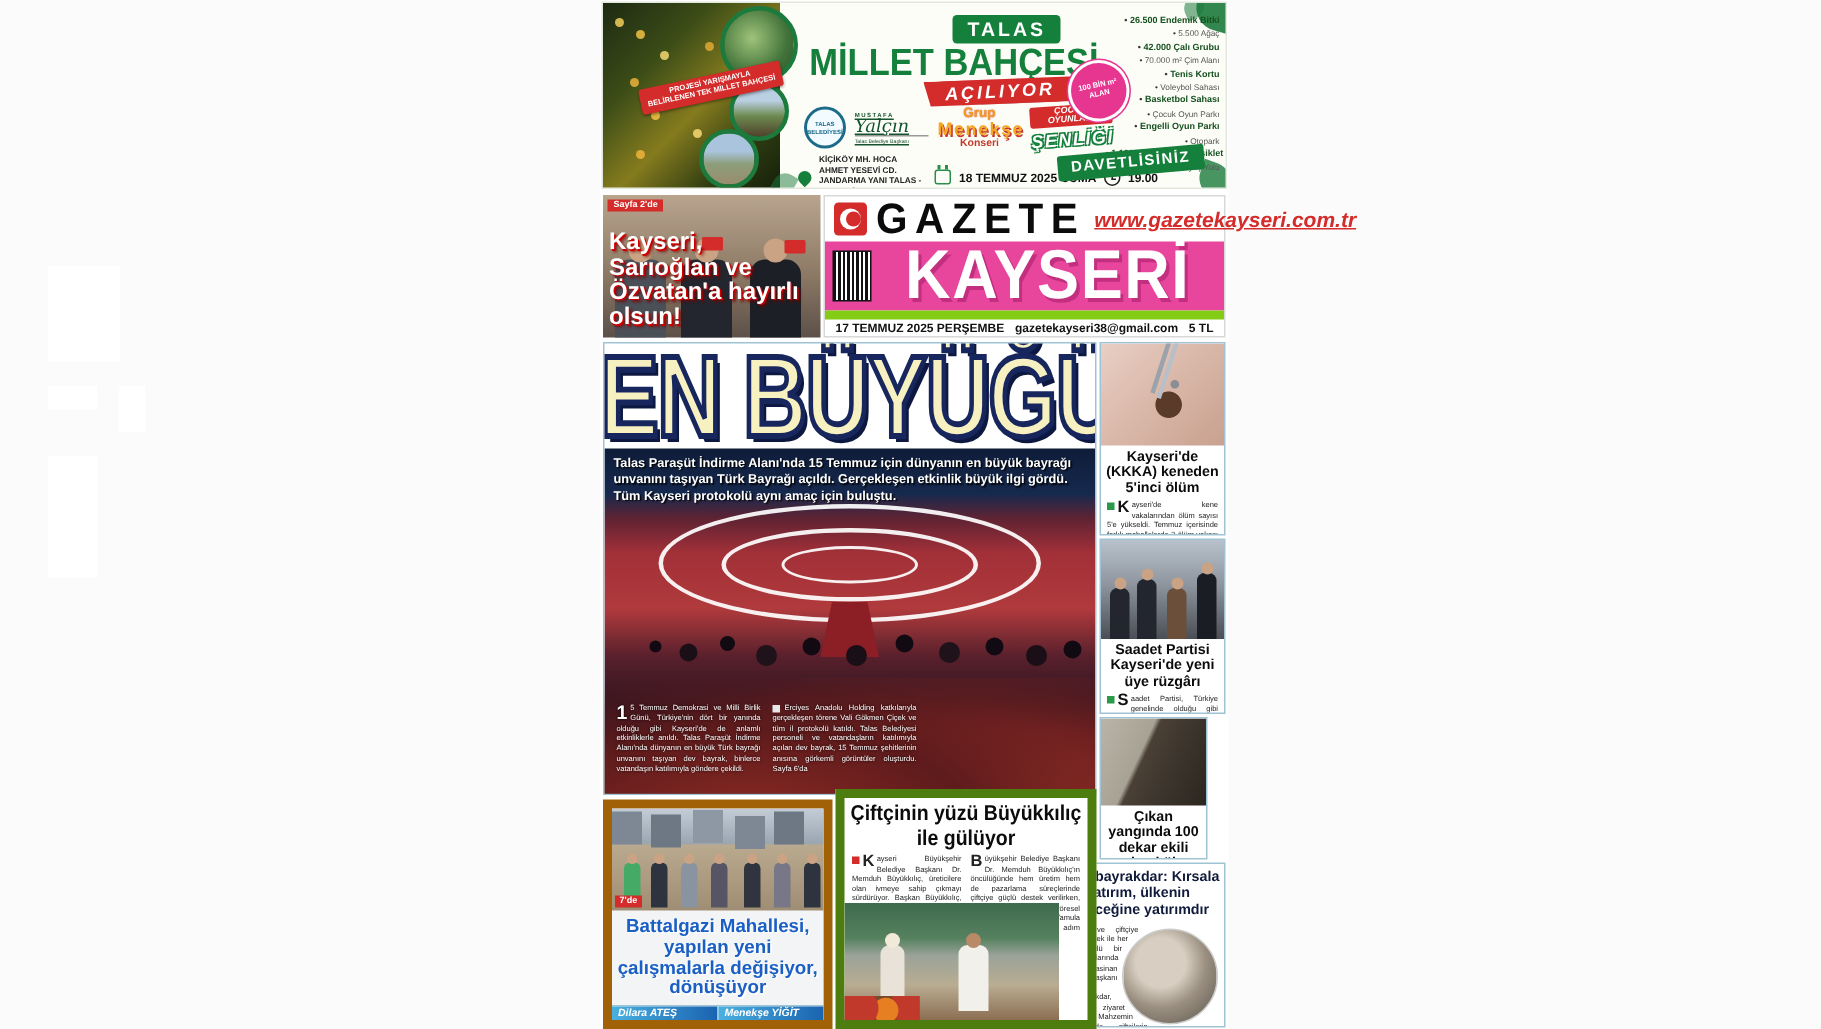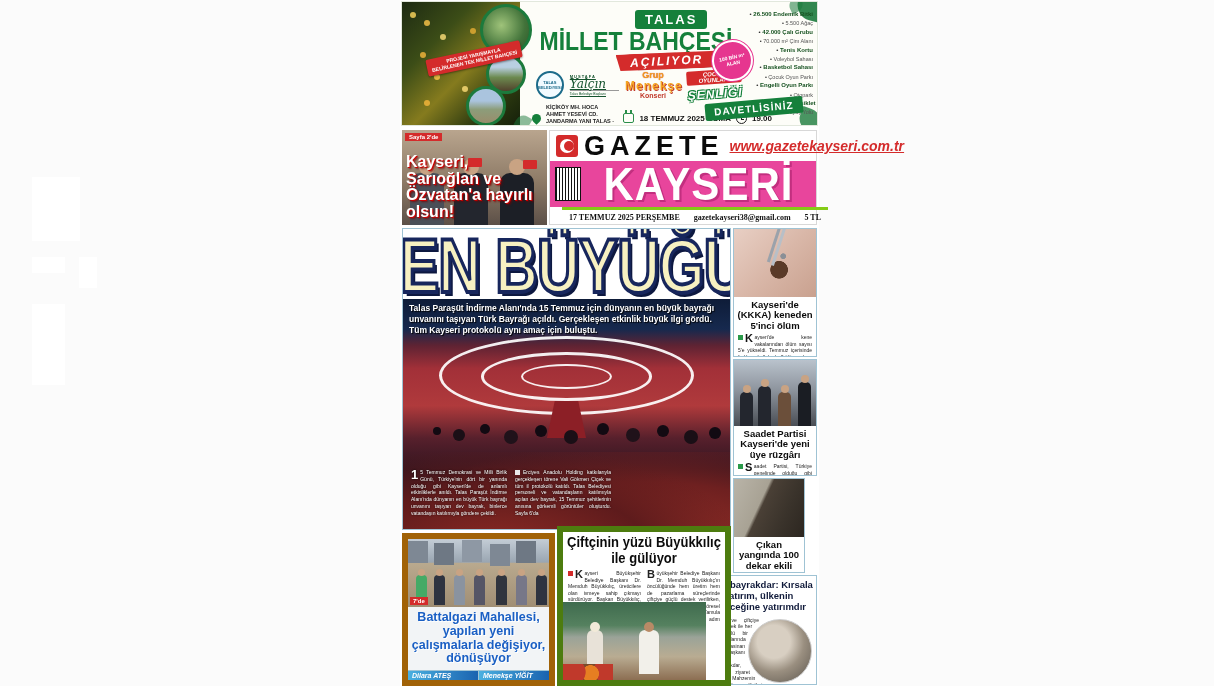--- a/index.html
+++ b/index.html
@@ -95,22 +95,22 @@
   .mr-top { position:absolute; left:0; top:0; width:100%; height:30px; display:flex; align-items:center; padding:0 6px; gap:6px; }
   .tr-flag { width:22px; height:22px; background:#d42b2b; border-radius:3px; position:relative; flex:none; }
   .tr-flag::before { content:""; position:absolute; left:4px; top:4px; width:14px; height:14px; border-radius:50%; background:#fff; }
   .tr-flag::after { content:""; position:absolute; left:8px; top:6px; width:10px; height:10px; border-radius:50%; background:#d42b2b; }
   .gazete { font-size:27px; font-weight:bold; letter-spacing:5px; color:#0b0b0b; transform:scale(1,1.05); white-space:nowrap; }
   .site { margin-left:auto; color:#d42b2b; font-weight:bold; font-style:italic; font-size:14px; white-space:nowrap;text-decoration:underline; }
   .mr-pink { position:absolute; left:0; top:30px; width:100%; height:46px; background:#e8459c; display:flex; align-items:center; }
   .barcode { width:26px; height:34px; margin-left:5px; background:repeating-linear-gradient(90deg,#111 0 1.5px,#fff 1.5px 3px); border:1px solid #111; flex:none; }
   .kayseri { flex:1; text-align:center; color:#fff; font-weight:bold; font-size:40px; letter-spacing:1px;
     transform:scale(1.05,1.15); white-space:nowrap; text-shadow:2px 2px 0 #c22f7f; }
-  .mr-bottom { position:absolute; left:12px; bottom:0; width:100%; height:17px; display:flex; align-items:center;
-    padding:0 7px; font-size:8px; font-weight:bold; color:#111; border-top:3px solid #84cc16;font-family:Liberation Serif, serif; }
+  .mr-bottom { position:absolute; left:0; bottom:0; width:100%; height:17px; display:flex; align-items:center;
+    padding:0 7px; font-size:8px; font-weight:bold; color:#111; border-top:6px solid #84cc16; }
   .mr-bottom .email { margin:0 auto; }
 
   
   .lead { position:absolute; left:2px; top:228px; width:329px; height:302px; border:1px solid #9fc3d4; overflow:hidden; background:#fff; }
   .lead-head { position:absolute; left:0; top:-8px; width:100%; text-align:center; font-weight:bold;
     font-size:58px; letter-spacing:-1px; color:#f7f1c2; white-space:nowrap;
     -webkit-text-stroke:3px #17265c; transform:scale(1.02,1.32); transform-origin:center top;
     text-shadow:3px 3px 0 #0d1840; }
   .lead-photo { position:absolute; left:0; top:70px; width:100%; height:232px;
     background:linear-gradient(180deg,#0e1c38 0%,#16294e 13%,#5e2333 20%,#a23038 30%,#b03a3c 46%,#57202c 60%,#30141f 74%,#241019 100%); }

